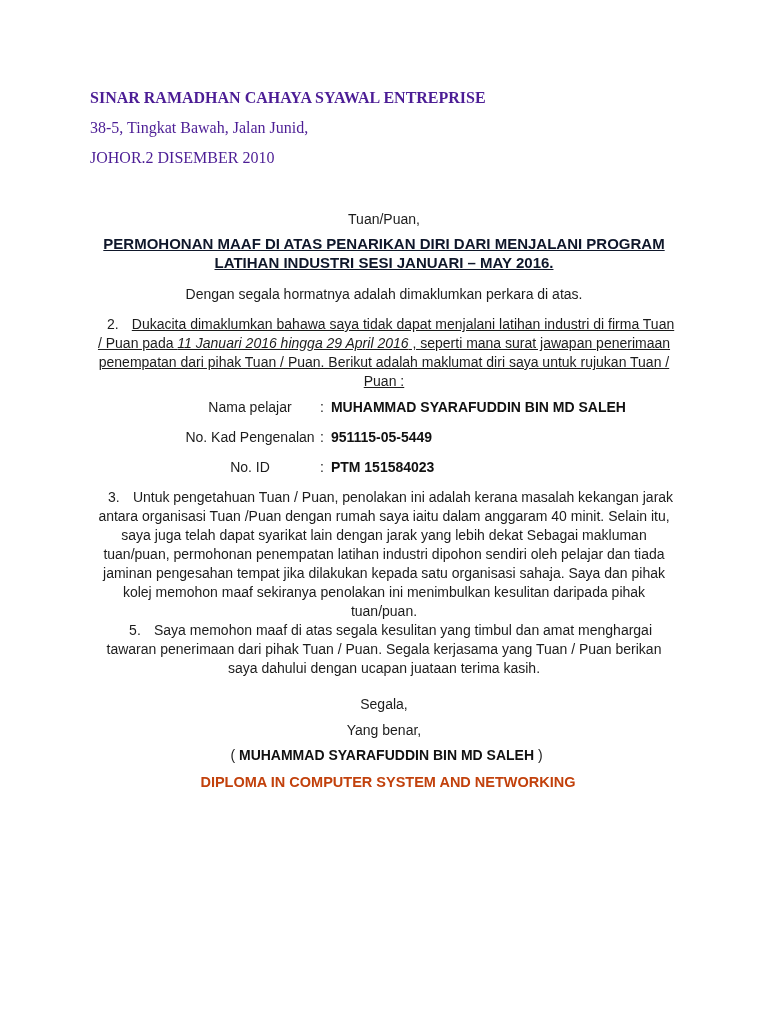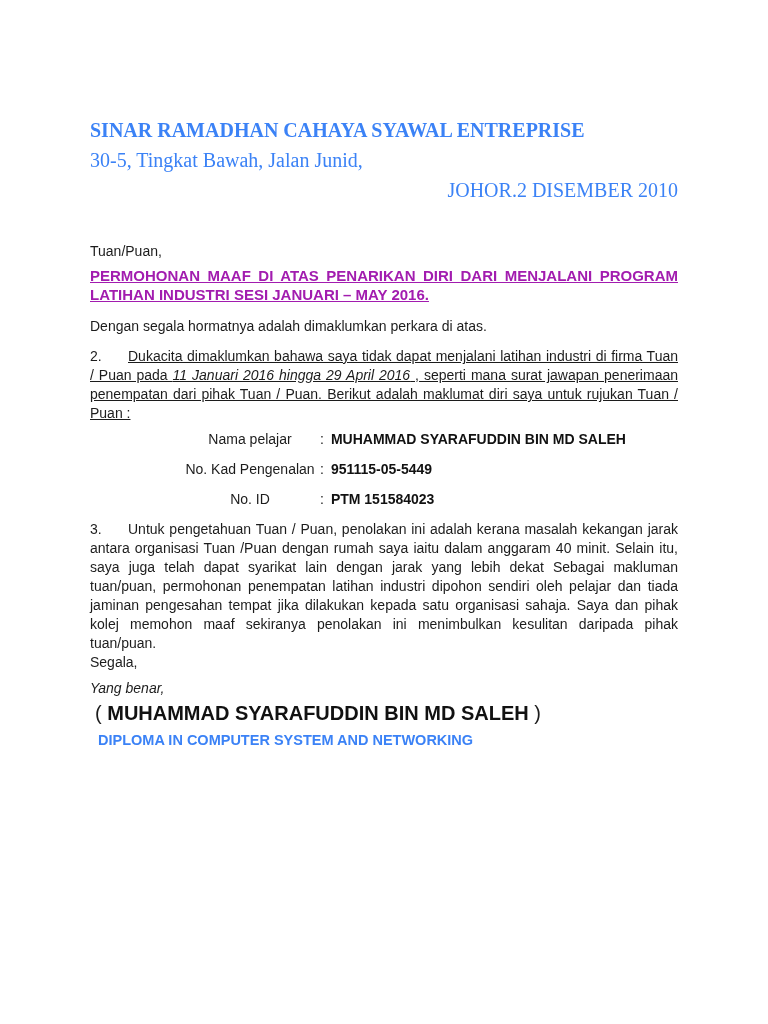--- a/index.html
+++ b/index.html
@@ -10,68 +10,68 @@
     background: #ffffff;
     box-sizing: border-box;
     padding: 90px 90px 0 90px;
     font-family: "Liberation Sans", sans-serif;
     font-size: 14px;
     color: #1c1c1c;
     overflow: hidden;
   }
 
   
-  .letterhead { font-family: "Liberation Serif", serif; font-size: 20px; color: #3b82f6; margin-top: 32px; }
+  .letterhead { font-family: "Liberation Serif", serif; font-size: 16px; color: #4c1d95; }
   .letterhead p { margin: 0 0 14px 0; line-height: 16px; }
   .company-name { font-weight: bold; }
-  .johor-date-row { display: flex; justify-content: flex-end; margin: 0 0 44px 0; line-height: 16px; }
+  .johor-date-row { display: flex; justify-content: flex-start; margin: 0 0 44px 0; line-height: 16px; }
   .johor-date-row p { margin: 0; }
 
   
-  .body-text p { line-height: 19px; }
+  .body-text p { line-height: 19px; text-align: center; }
   .salutation { margin: 0 0 5px 0; }
   .subject {
     margin: 0 0 13px 0;
     font-weight: bold;
     font-size: 15px;
     line-height: 19.5px;
     text-decoration: underline;
     text-align: justify;
-    color: #a21caf;
+    color: #0f172a;
   }
   .intro { margin: 0 0 11px 0; }
 
   .body-para { margin: 0; text-align: justify; }
   .pnum { display: inline-block; width: 38px; }
   .p2 { margin-bottom: 7px; text-decoration: underline; }
   .p5 { margin-bottom: 17px; }
   .it { font-style: italic; }
 
   
   .details { margin: 0 0 6px 90px; }
   .detail-row { display: flex; line-height: 19px; margin-bottom: 11px; text-align: center; }
   .detail-label { width: 140px; }
   .detail-sep { margin-right: 7px; }
   .detail-value { font-weight: bold; color: #111; }
 
   
   .sekian { margin: 0 0 7px 0; }
-  .yang-benar { margin: 0 0 6px 0; font-style: italic; }
-  .sig-name { margin: 0 0 8px 0; padding-left: 5px; font-size: 20px; }
+  .yang-benar { margin: 0 0 6px 0; }
+  .sig-name { margin: 0 0 8px 0; padding-left: 5px; font-size: 14px; }
   .sig-name .bold-name { font-weight: bold; color: #111; }
-  .sig-diploma { margin: 0; padding-left: 8px; font-weight: bold; font-size: 14.5px; color: #3b82f6; }
+  .sig-diploma { margin: 0; padding-left: 8px; font-weight: bold; font-size: 14.5px; color: #c2410c; }
 </style>
 </head>
 <body>
 
 <div class="page">
 
   <div class="letterhead">
     <p class="company-name">SINAR RAMADHAN CAHAYA SYAWAL ENTREPRISE</p>
-    <p>30-5, Tingkat Bawah, Jalan Junid,</p>
+    <p>38-5, Tingkat Bawah, Jalan Junid,</p>
     <div class="johor-date-row">
       <p>JOHOR.</p>
       <p>2 DISEMBER 2010</p>
     </div>
   </div>
 
   <div class="body-text">
 
     <p class="salutation">Tuan/Puan,</p>
 
@@ -95,20 +95,21 @@
       <div class="detail-row">
         <span class="detail-label">No. ID</span>
           <span class="detail-sep">:</span>
           <span class="detail-value">PTM 151584023</span>
       </div>
     </div>
 
     <p class="body-para"><span class="pnum">3.</span><span>Untuk pengetahuan Tuan / Puan, penolakan ini adalah kerana masalah kekangan jarak antara organisasi Tuan /Puan dengan rumah saya iaitu dalam anggaram 40 minit. Selain itu, saya juga telah dapat syarikat lain dengan jarak yang lebih dekat Sebagai makluman tuan/puan, permohonan penempatan latihan industri dipohon sendiri oleh pelajar dan tiada jaminan pengesahan tempat jika dilakukan kepada satu organisasi sahaja. Saya dan pihak kolej memohon maaf sekiranya penolakan ini menimbulkan kesulitan daripada pihak tuan/puan.</span></p>
 
 
+    <p class="body-para p5"><span class="pnum">5.</span><span>Saya memohon maaf di atas segala kesulitan yang timbul dan amat menghargai tawaran penerimaan dari pihak Tuan / Puan. Segala kerjasama yang Tuan / Puan berikan saya dahului dengan ucapan juataan terima kasih.</span></p>
 
     <p class="sekian">Segala,</p>
     <p class="yang-benar">Yang benar,</p>
 
     <p class="sig-name"><span>( </span><span class="bold-name">MUHAMMAD SYARAFUDDIN BIN MD SALEH</span><span> )</span></p>
 
     <p class="sig-diploma">DIPLOMA IN COMPUTER SYSTEM AND NETWORKING</p>
 
   </div>
 </div>

